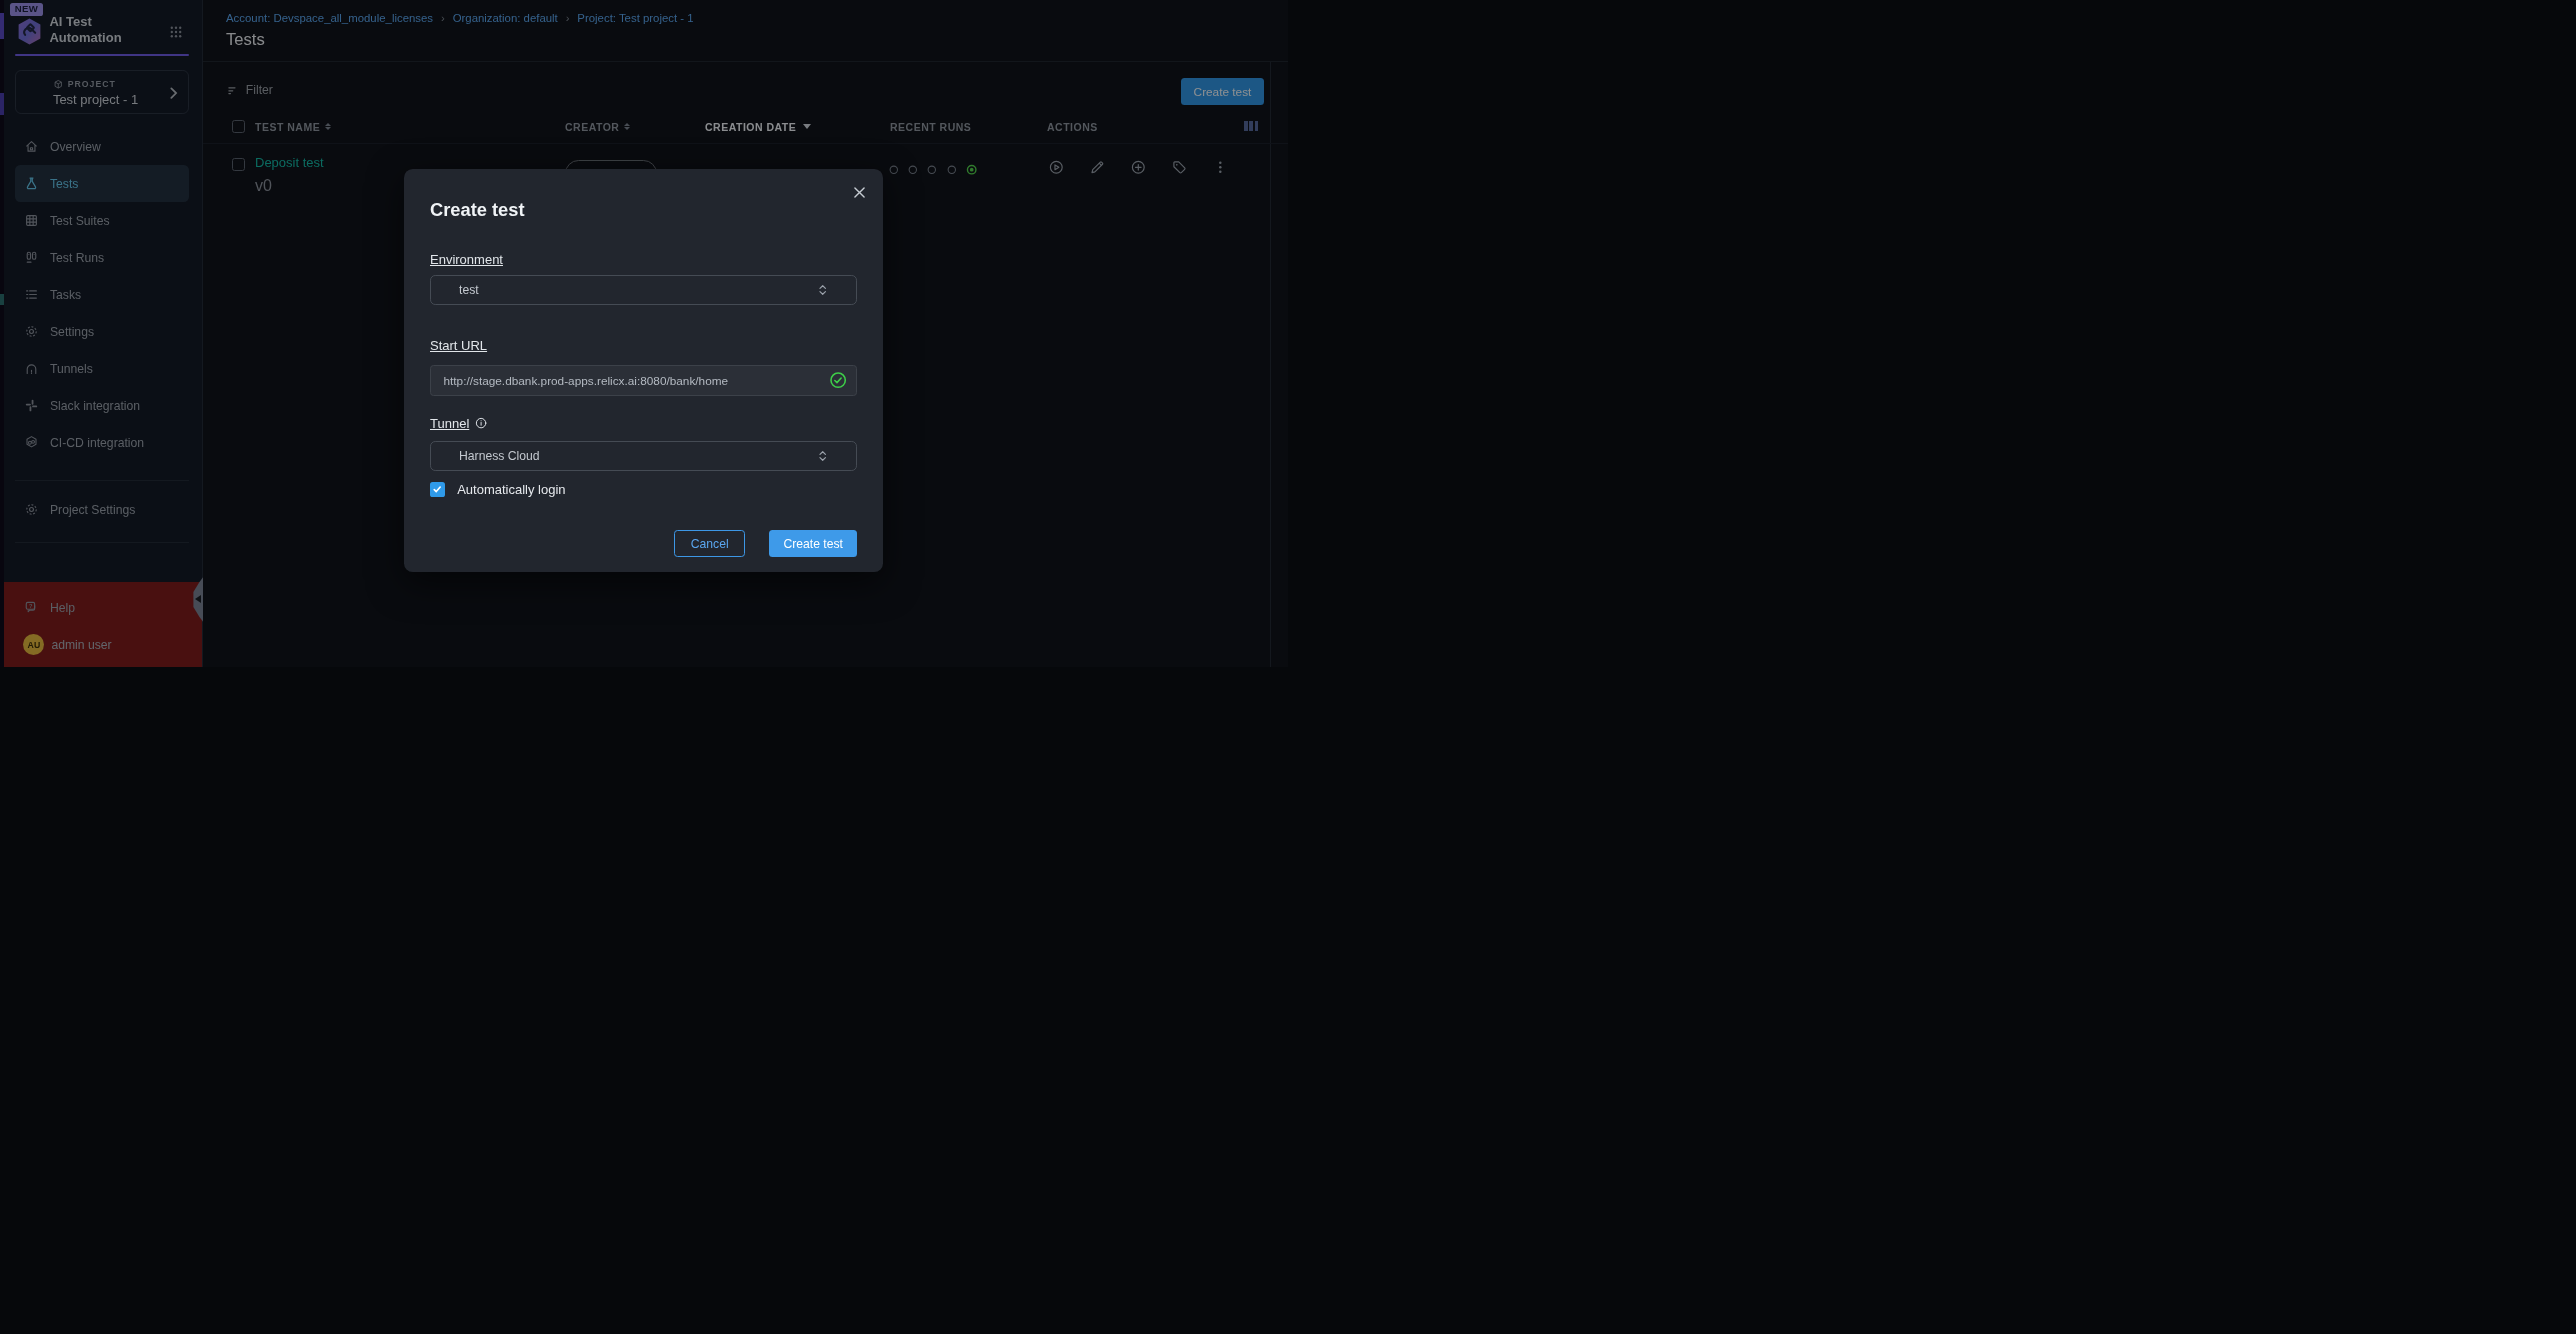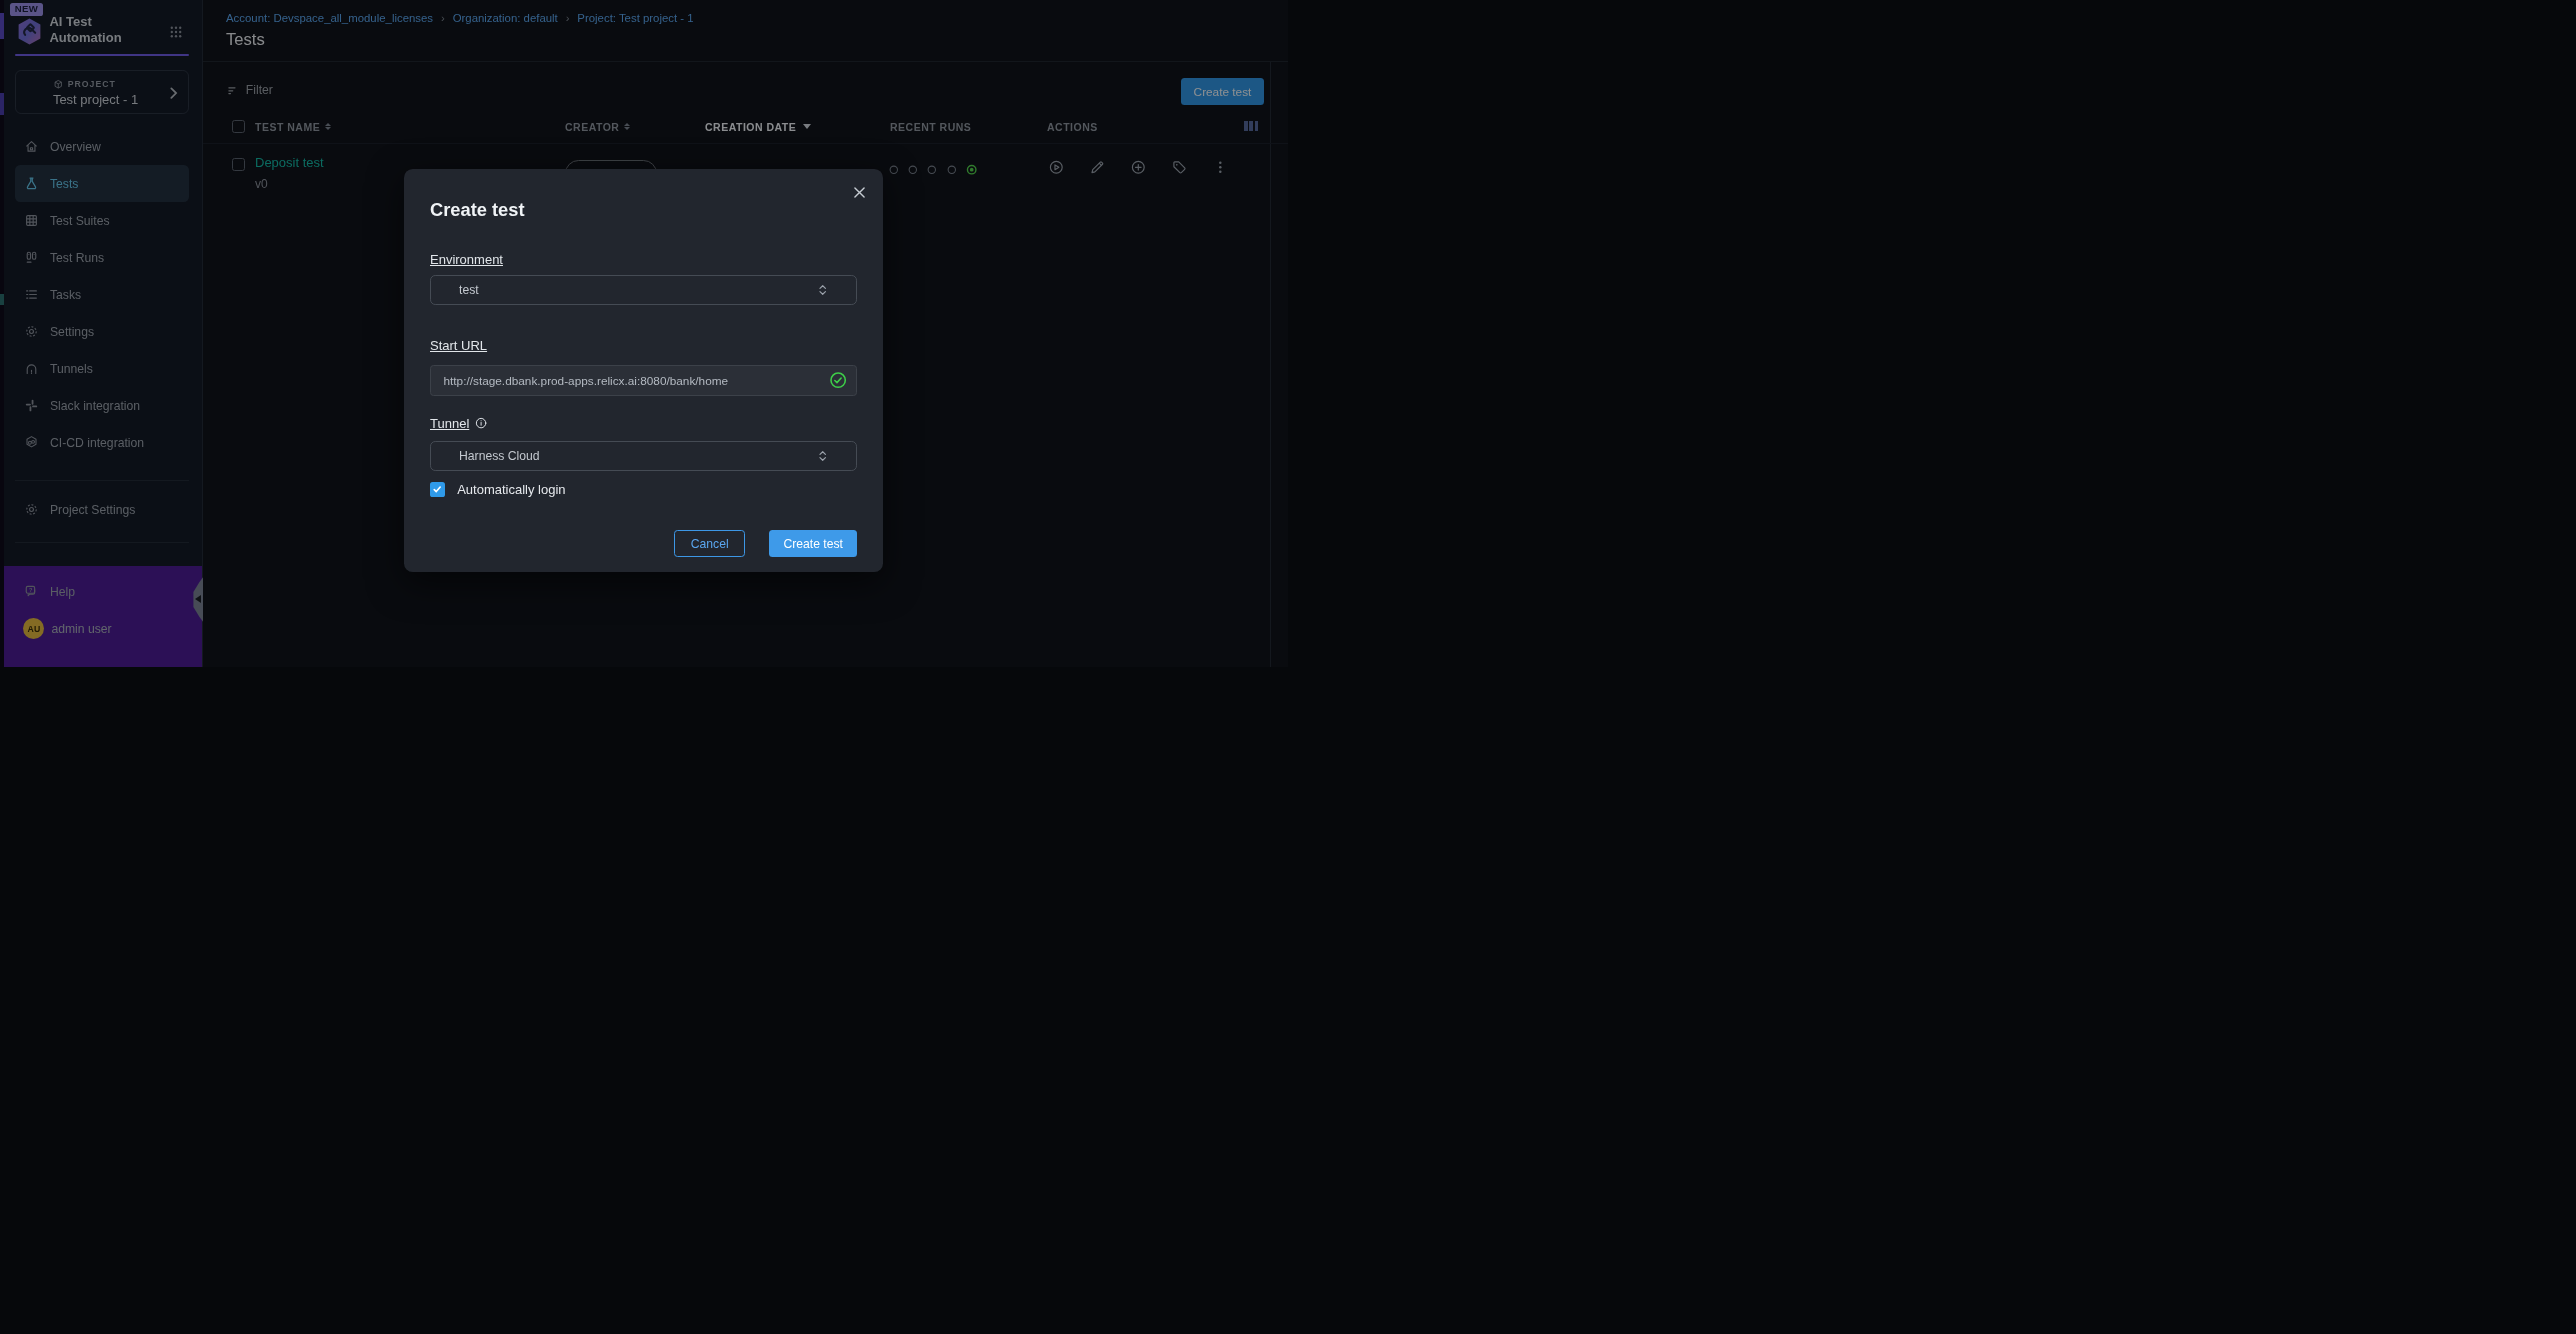--- a/index.html
+++ b/index.html
@@ -21,21 +21,21 @@
   .proj-card{position:absolute;left:10.5px;top:70px;width:174px;height:44px;border:0.9px solid #2c3442;border-radius:6.1px;}
   .proj-eyebrow{position:absolute;left:37px;top:7.9px;display:flex;align-items:center;gap:4.4px;color:#949ba6;font-size:8.7px;font-weight:bold;letter-spacing:1px;}
   .proj-name{position:absolute;left:37px;top:21px;font-size:13px;color:#ccd1d8;}
   .proj-chev{position:absolute;right:9.6px;top:15.7px;color:#b5bac2;}
   .nav{position:absolute;left:10.5px;top:128px;width:174px;}
   .nav-item{display:flex;align-items:center;height:37px;padding-left:8.7px;border-radius:5.2px;color:#9ca3ad;font-size:12.2px;cursor:pointer;}
   .nav-item .nicon{display:flex;width:15px;height:15px;margin-right:11.4px;color:#8d939e;}
   .nav-item.active{background:#243140;color:#64c5ea;}
   .nav-item.active .nicon{color:#64c5ea;}
   .side-div{position:absolute;left:10.5px;width:174px;height:0.9px;background:#232b38;}
-  .side-bottom{position:absolute;left:0;top:566px;width:198px;height:101px;background:#4c1d95;}
+  .side-bottom{position:absolute;left:0;top:582px;width:198px;height:101px;background:#7f1d1d;}
   .collapse-tab{position:absolute;left:189px;top:576px;width:10.5px;height:47px;background:#7b8494;clip-path:polygon(100% 0,100% 100%,55% 86%,0 66%,0 34%,55% 14%);}
   .collapse-tab .tri{position:absolute;left:1.7px;top:19px;width:0;height:0;border-top:4.4px solid transparent;border-bottom:4.4px solid transparent;border-right:6.1px solid #1b2027;}
   .avatar{width:21px;height:21px;border-radius:50%;background:#e3b83e;color:#3c2f07;font-size:8.7px;font-weight:bold;display:flex;align-items:center;justify-content:center;}
 
   
   .main{position:absolute;left:203px;top:0;width:1085px;height:667px;background:#11141a;}
   .main-right-line{position:absolute;right:17.5px;top:61px;bottom:0;width:0.9px;background:#232a35;}
   .crumbs{position:absolute;left:23px;top:12.2px;font-size:11.4px;color:#5ba7f0;display:flex;gap:7.9px;align-items:center;}
   .crumbs .sep{color:#6b7config3;color:#7c8591;}
   .page-title{position:absolute;left:23px;top:30px;font-size:16.6px;font-weight:500;color:#e9ecf0;}
@@ -46,21 +46,21 @@
   .th{position:absolute;top:10.5px;font-size:10.5px;font-weight:bold;letter-spacing:0.5px;color:#8f97a1;display:flex;align-items:center;gap:4.4px;}
   .th.sorted{color:#eef2f7;}
   .caret-down{width:0;height:0;border-left:4.4px solid transparent;border-right:4.4px solid transparent;border-top:5.2px solid #cfd5dc;margin-left:2.6px;}
   .cbx{width:13px;height:13px;border:1.3px solid #5a626e;border-radius:2.6px;background:transparent;cursor:pointer;}
   .sort-pair{display:inline-flex;flex-direction:column;gap:0.9px;}
   .sort-pair i{width:0;height:0;border-left:3.5px solid transparent;border-right:3.5px solid transparent;display:block;}
   .sort-pair .up{border-bottom:3.5px solid #7d8692;}
   .sort-pair .dn{border-top:3.5px solid #7d8692;}
   .trow{position:absolute;left:0;top:144px;width:1085px;height:61px;}
   .row-name{position:absolute;left:52px;top:11.4px;font-size:13px;color:#14b8a6;cursor:pointer;}
-  .row-ver{position:absolute;left:52px;top:33px;font-size:12px;color:#8b919c;}
+  .row-ver{position:absolute;left:52px;top:33px;font-size:16px;color:#8b919c;}
   .creator-pill{position:absolute;left:362px;top:15.7px;width:92px;height:27px;border:0.9px solid #6a7078;border-radius:14px;}
   .runs{position:absolute;left:686px;top:20px;display:flex;align-items:center;gap:9.6px;}
   .acticons{position:absolute;left:845px;top:15px;display:flex;align-items:center;gap:24.5px;color:#9aa3ae;}
   .acticons .ai{cursor:pointer;display:flex;}
   .colset{position:absolute;right:30px;top:10.5px;display:flex;gap:1.7px;cursor:pointer;}
   .colset span{width:3.5px;height:10.5px;background:#57699d;display:block;}
 
   
   .overlay{position:absolute;inset:0;background:rgba(0,0,0,0.42);z-index:50;}
   .modal{position:absolute;left:404px;top:169px;width:479px;height:403px;background:#22262e;border-radius:8.7px;z-index:60;box-shadow:0 10.5px 35px rgba(0,0,0,.55);padding:0 26px;}

